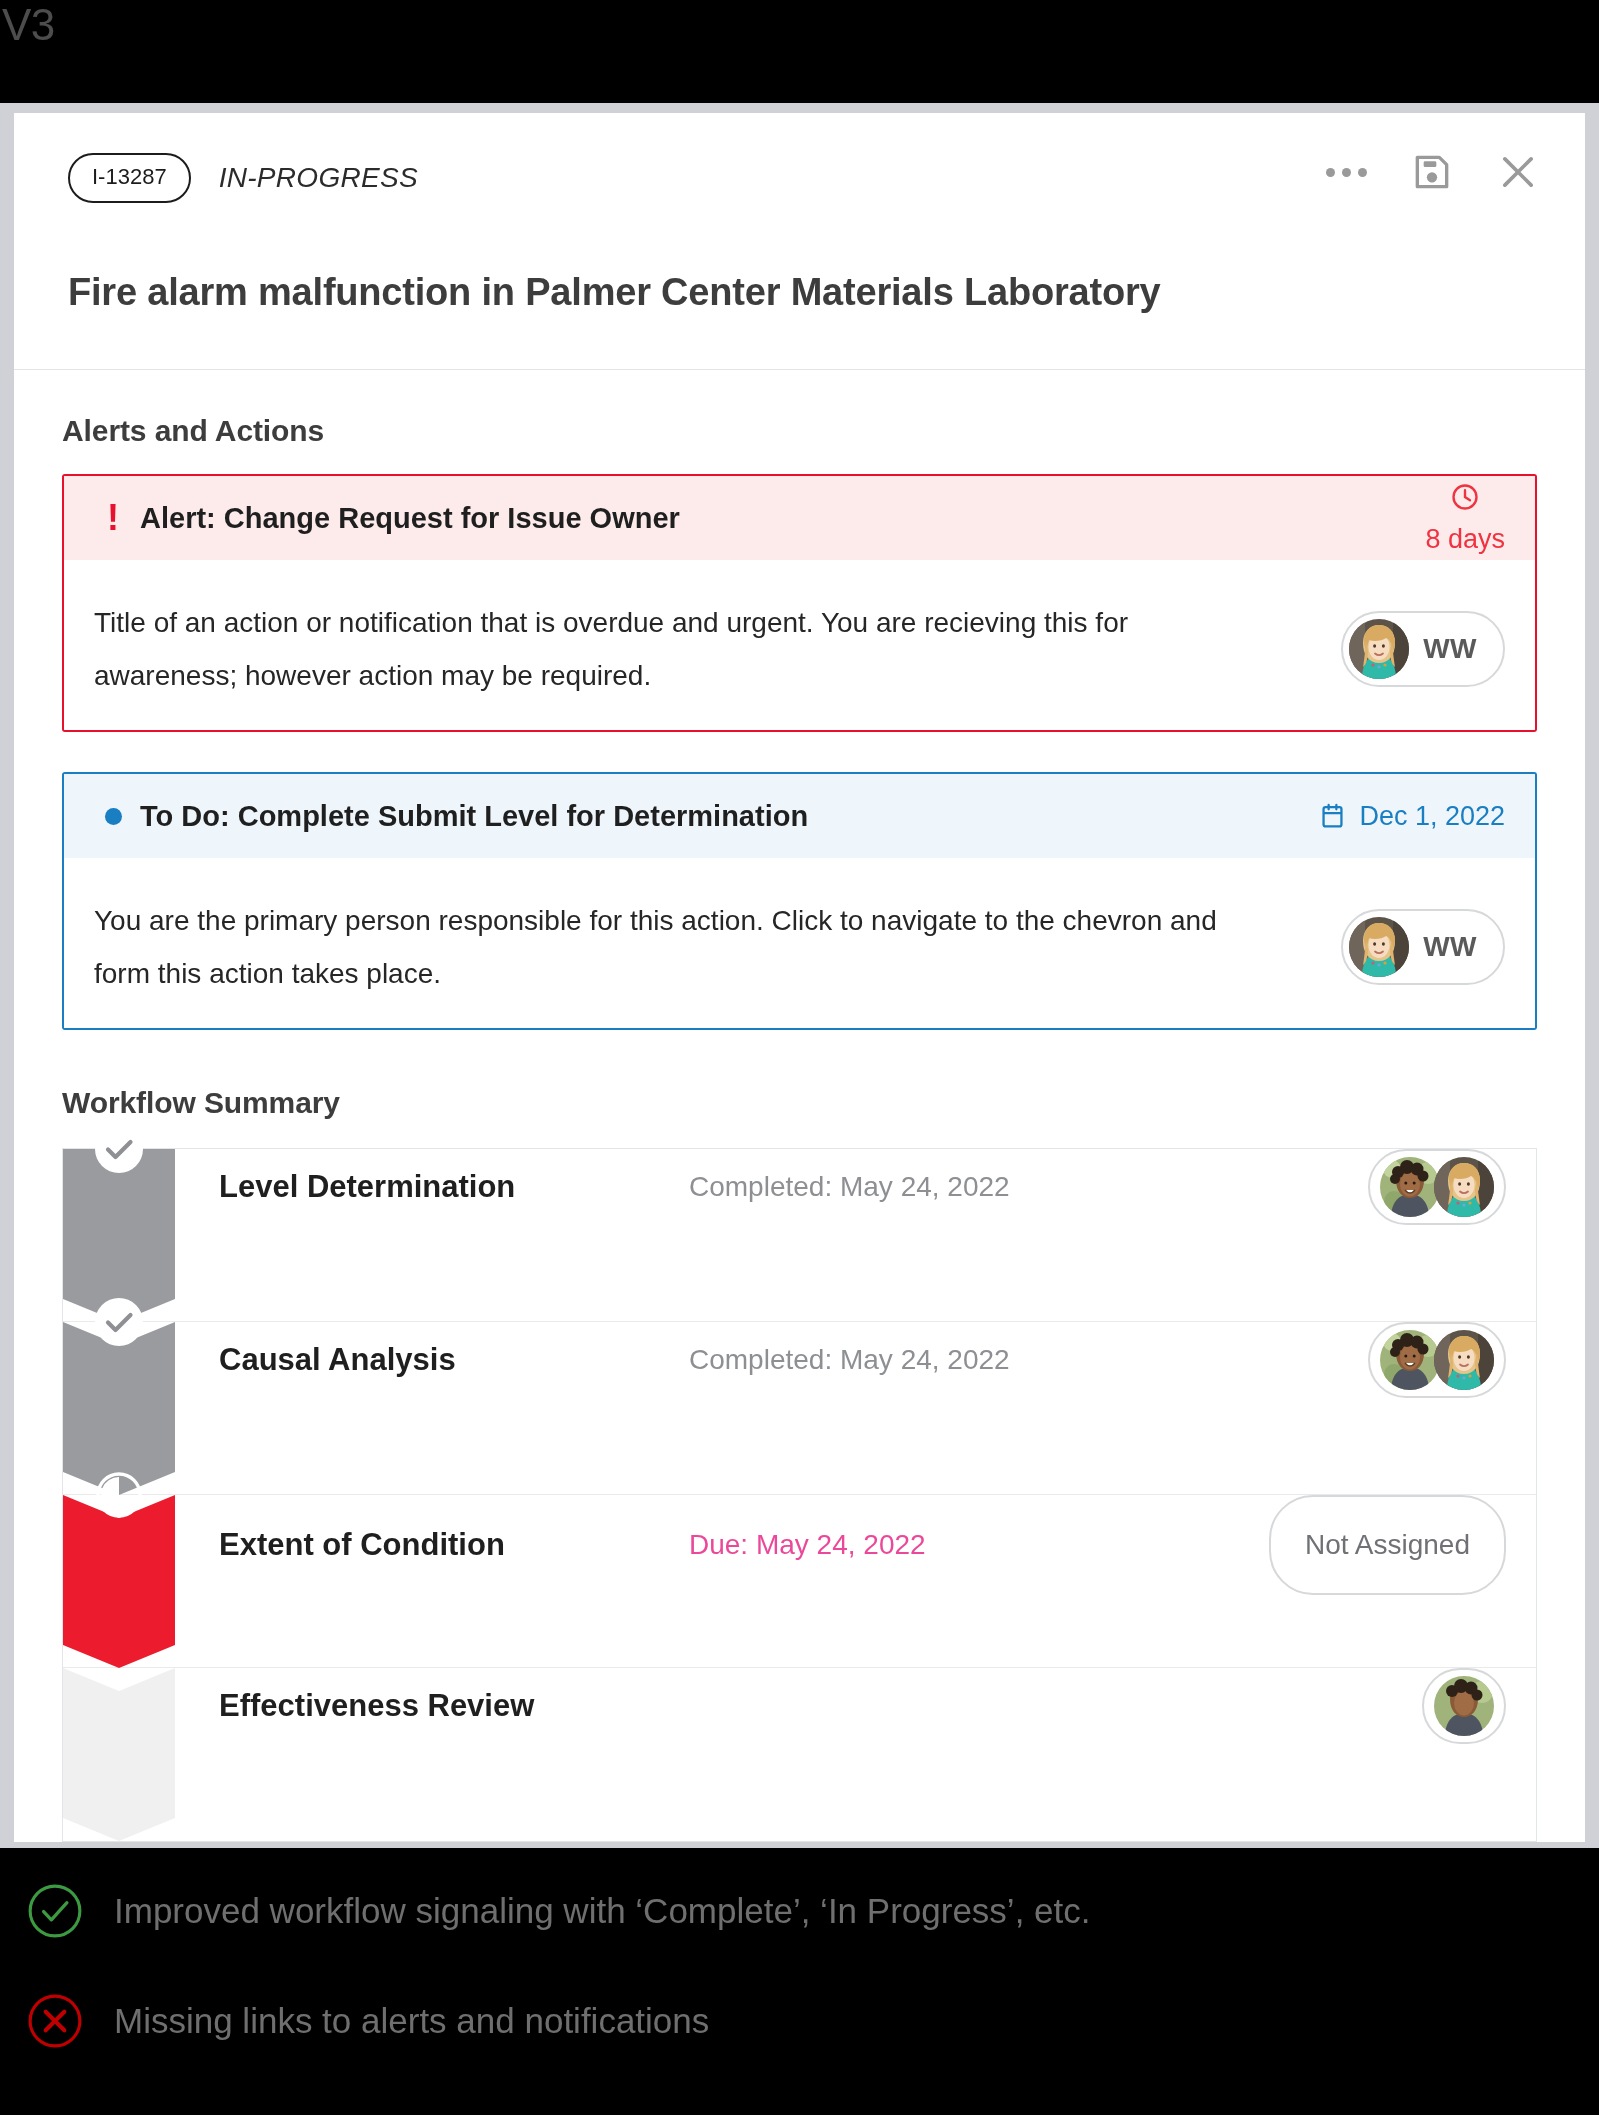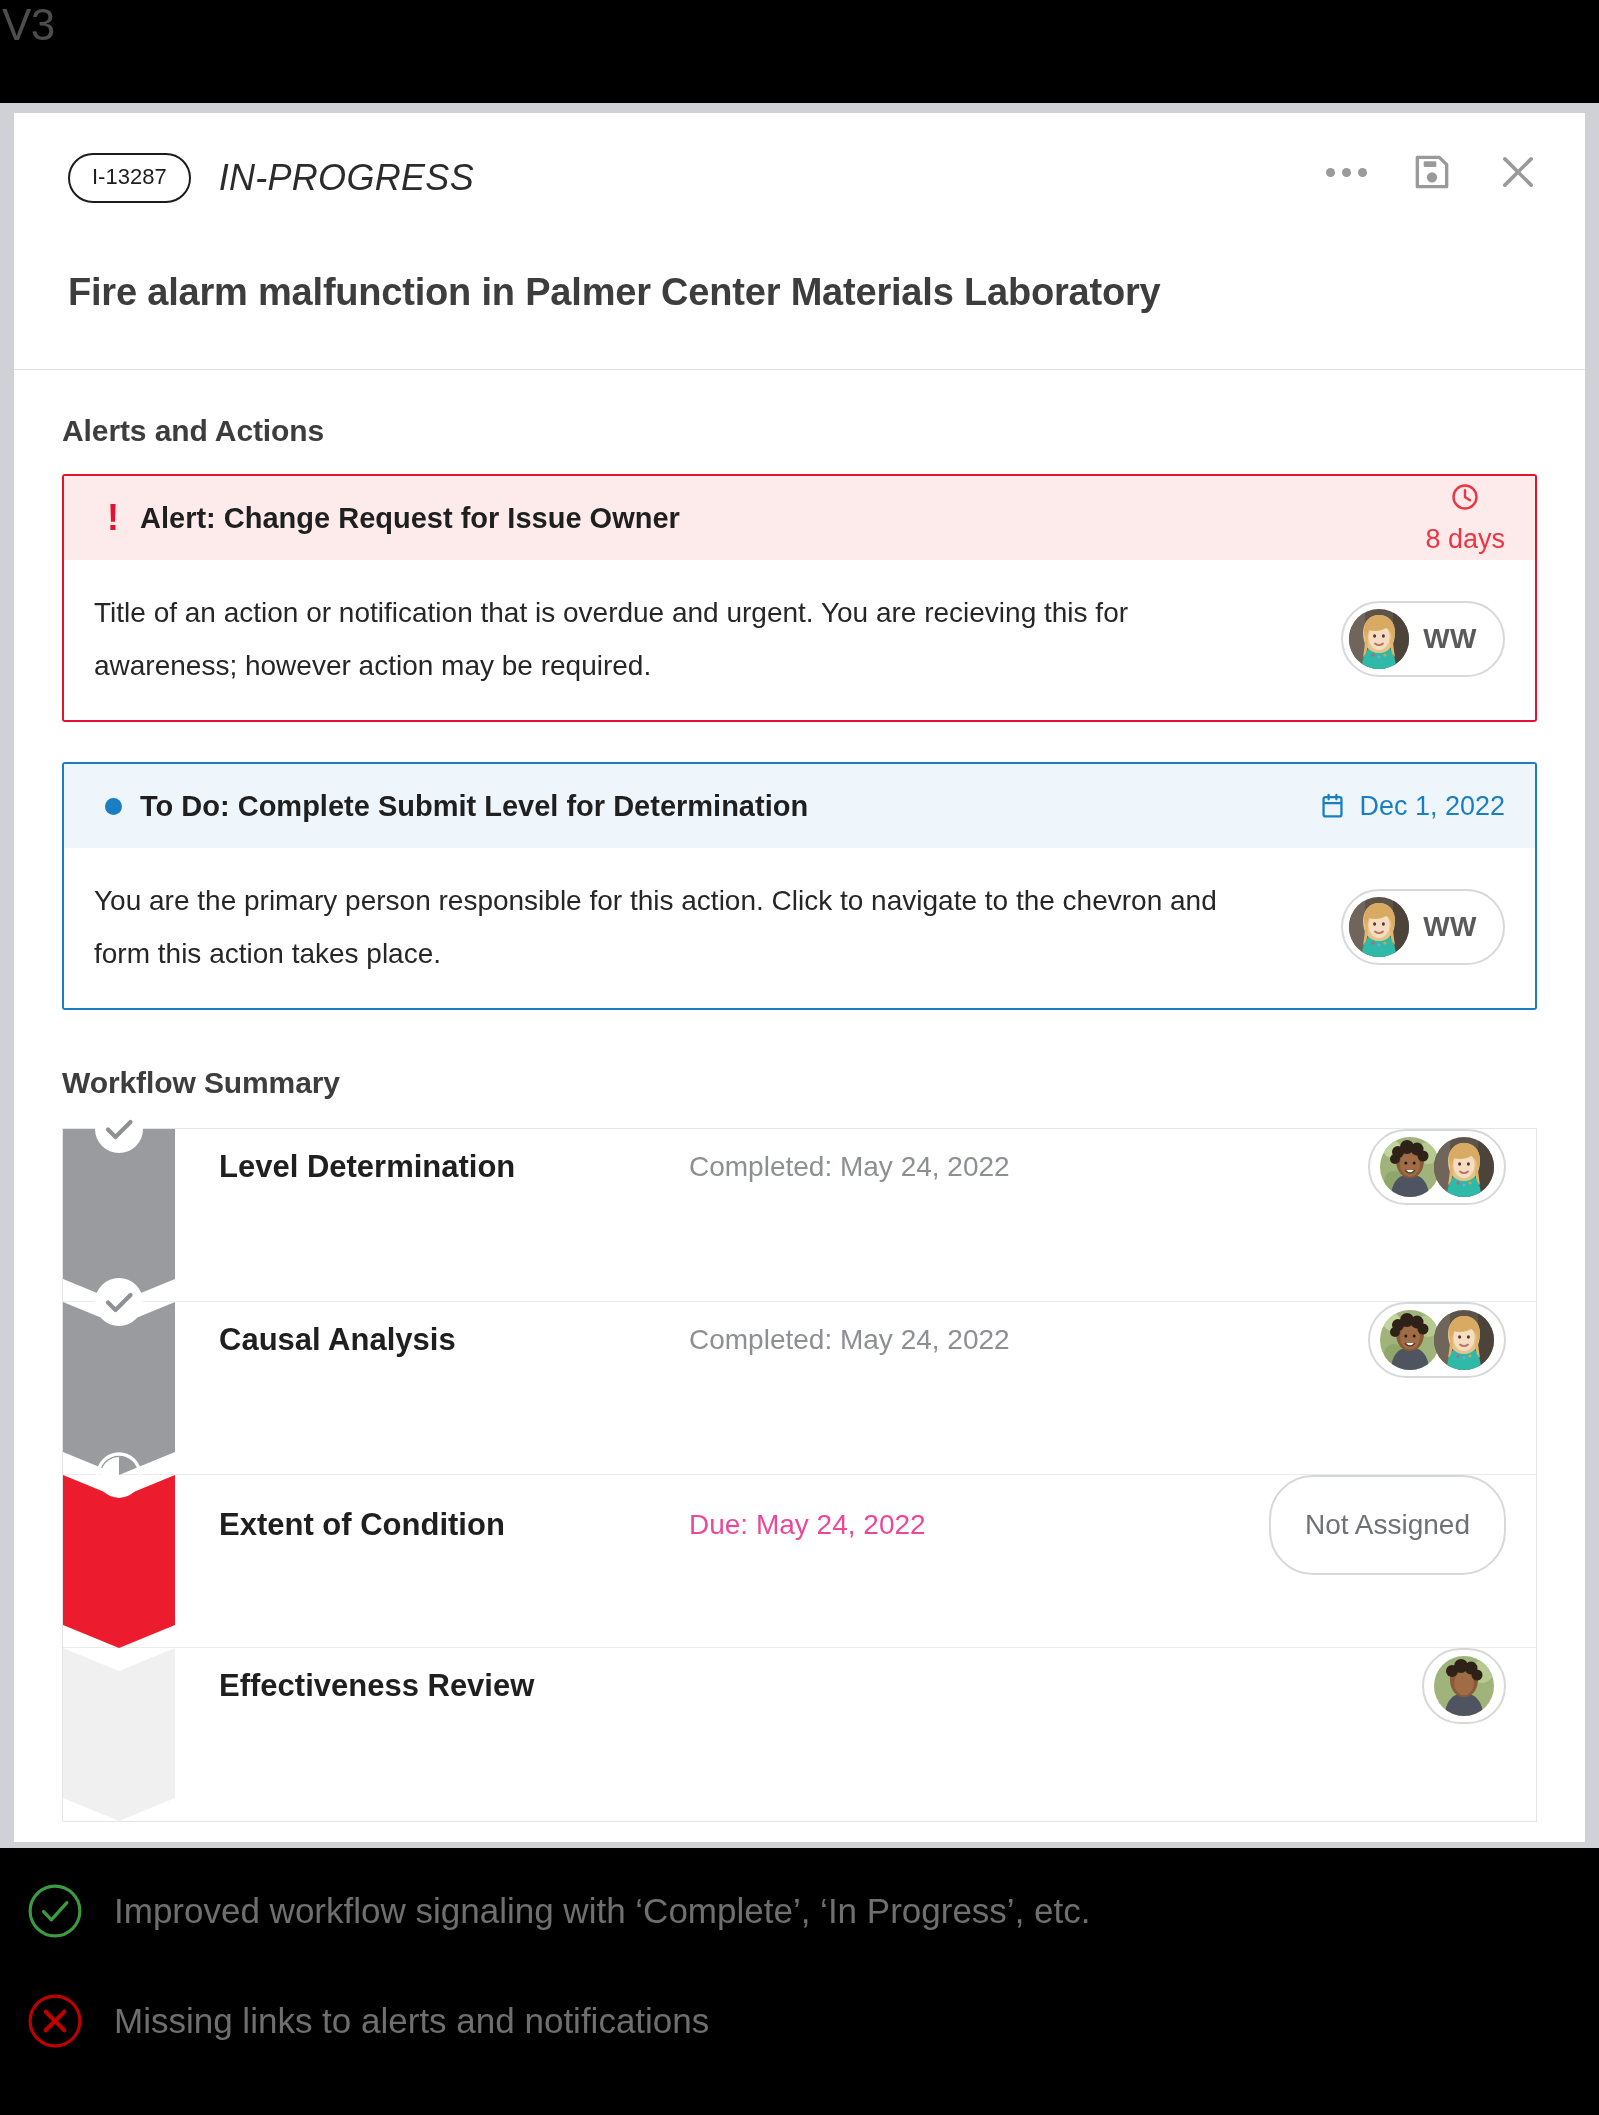--- a/index.html
+++ b/index.html
@@ -74,21 +74,21 @@
     border: 2px solid #1c1c1c;
     border-radius: 26px;
     padding: 7px 22px 9px;
     font-size: 22px;
     font-weight: 500;
     color: #1c1c1c;
     line-height: 30px;
     white-space: nowrap;
   }
   .status-text {
-    font-size: 36px;
+    font-size: 28px;
     font-style: italic;
     font-weight: 400;
     color: #2b2b2b;
     letter-spacing: 0.3px;
     white-space: nowrap;
   }
   .header-actions {
     position: absolute;
     right: 44px; top: 36px;
     display: flex;
@@ -186,21 +186,21 @@
     font-weight: 400;
     white-space: nowrap;
   }
   .notice.alert .notice-meta { color: #ef3340; flex-direction: column; }
   .notice.todo  .notice-meta { color: #1a7ec2; }
 
   .notice-body {
     background: #ffffff;
     display: flex;
     align-items: center;
-    padding: 26px 30px 28px 30px;
+    padding: 36px 30px 28px 30px;
     min-height: 150px;
   }
   .notice-text {
     font-size: 28px;
     line-height: 53px;
     color: #262626;
     max-width: 1160px;
   }
   .notice-body .assignee { margin-left: auto; }
 

